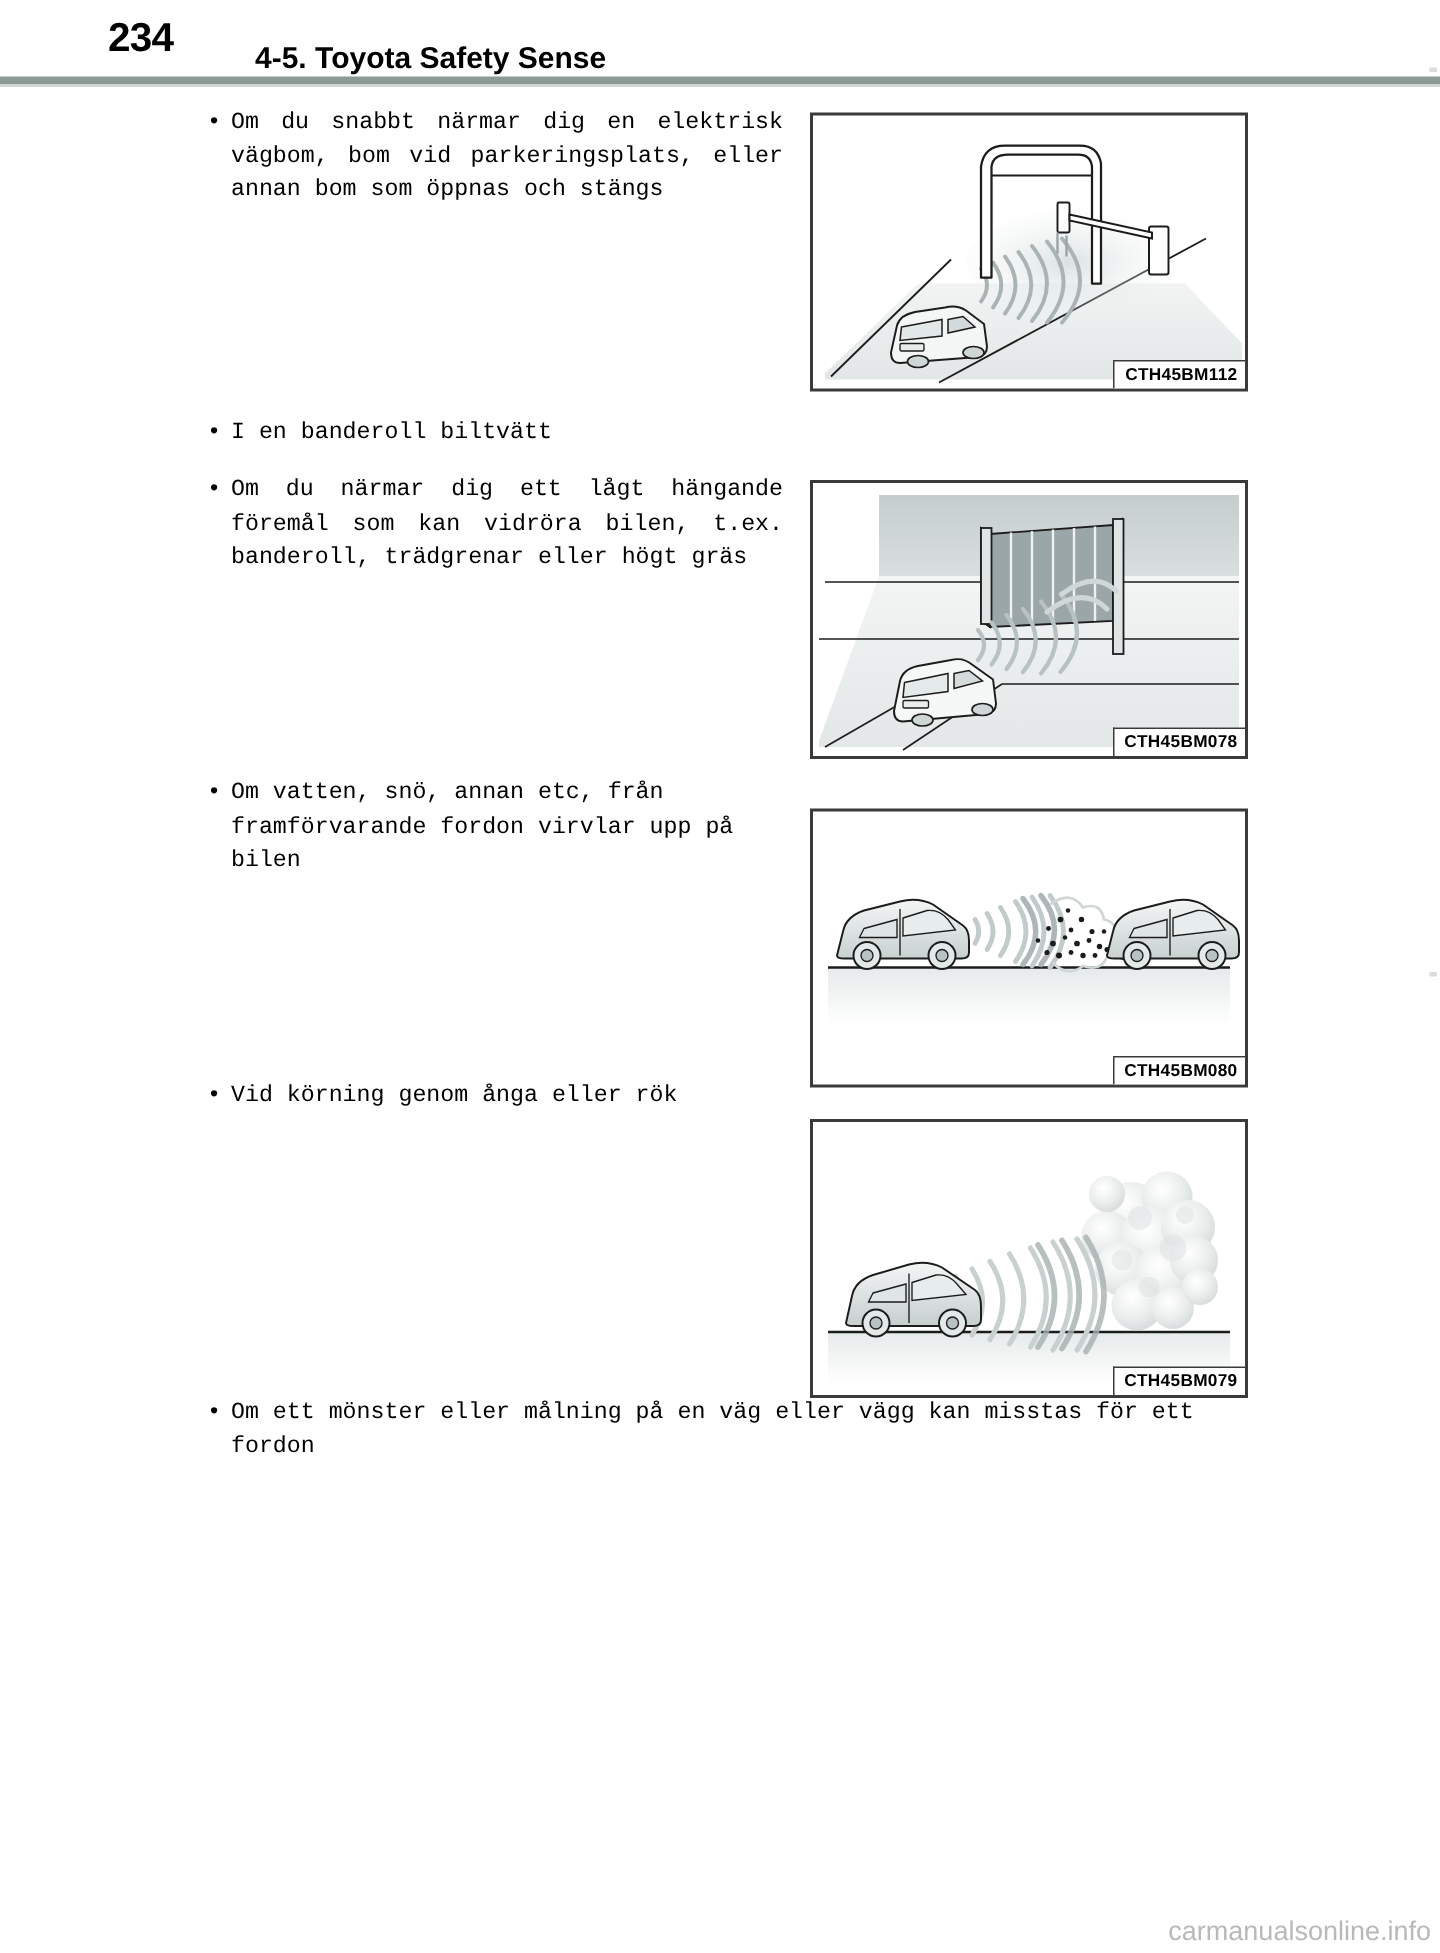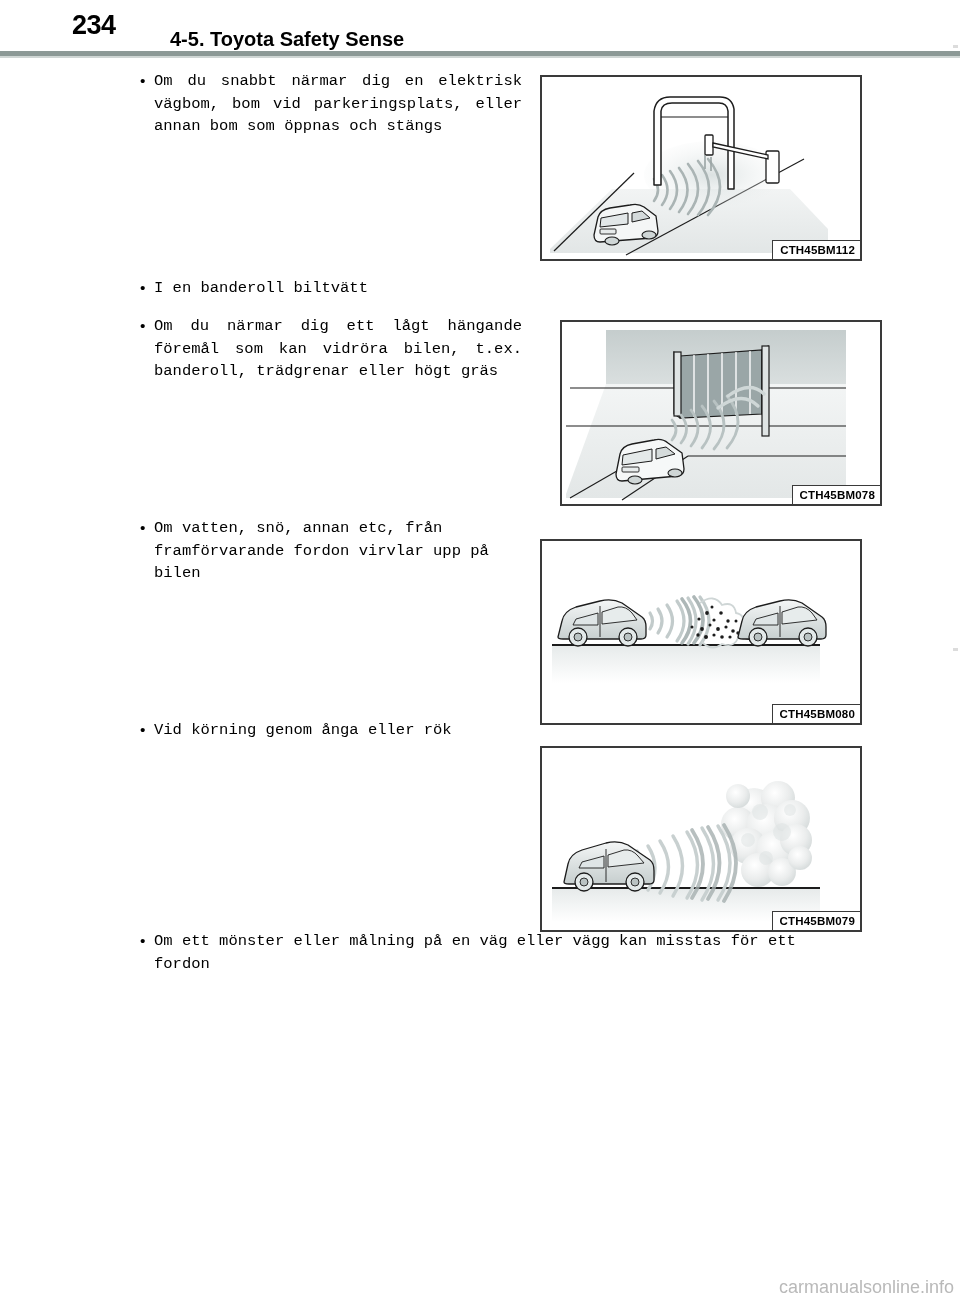--- a/index.html
+++ b/index.html
@@ -86,21 +86,21 @@
     text-justify: inter-word;
     hyphens: none;
     font-family: Liberation Mono, monospace;
   }
   .bullet-text.noj { text-align: left; }
 
   
   .figure {
     position: absolute;
     left: 540px;
-    width: 322px;
+    width: 292px;
     height: 186px;
     border: 2px solid #3a3a3a;
     box-sizing: border-box;
     background: #ffffff;
     overflow: hidden;
   }
   .figure .art {
     position: absolute;
     left: 0; top: 0;
     width: 288px;
@@ -248,21 +248,21 @@
         <path d="M59,141 L86,136 L86,147 L58,150 Z" fill="#e2e7e8" stroke="#1c1c1c" stroke-width="1"></path>
         <path d="M90,136 L100,134 L108,141 L90,145 Z" fill="#d4dadb" stroke="#1c1c1c" stroke-width="1"></path>
         <rect x="58" y="152" width="16" height="5" rx="1" fill="#e6eaea" stroke="#1c1c1c" stroke-width="0.9"></rect>
         <ellipse cx="70" cy="164" rx="7" ry="4" fill="#cfd6d6" stroke="#1c1c1c" stroke-width="1.1"></ellipse>
         <ellipse cx="107" cy="158" rx="7" ry="4" fill="#cfd6d6" stroke="#1c1c1c" stroke-width="1.1"></ellipse>
       </g>
     </svg>
     <div class="fig-code">CTH45BM112</div>
   </div>
 
-  <div class="figure" style="top:262px;margin-left:20px;">
+  <div class="figure" style="top:262px;">
     <svg class="art" viewBox="0 0 288 182">
       <defs>
         <linearGradient id="wallg" x1="0" y1="0" x2="0" y2="1">
           <stop offset="0" stop-color="#c5cdcd"></stop>
           <stop offset="1" stop-color="#eef1f1"></stop>
         </linearGradient>
         <linearGradient id="roadg2" x1="0" y1="0" x2="0" y2="1">
           <stop offset="0" stop-color="#f3f5f5"></stop>
           <stop offset="1" stop-color="#e3e7e7"></stop>
         </linearGradient>

